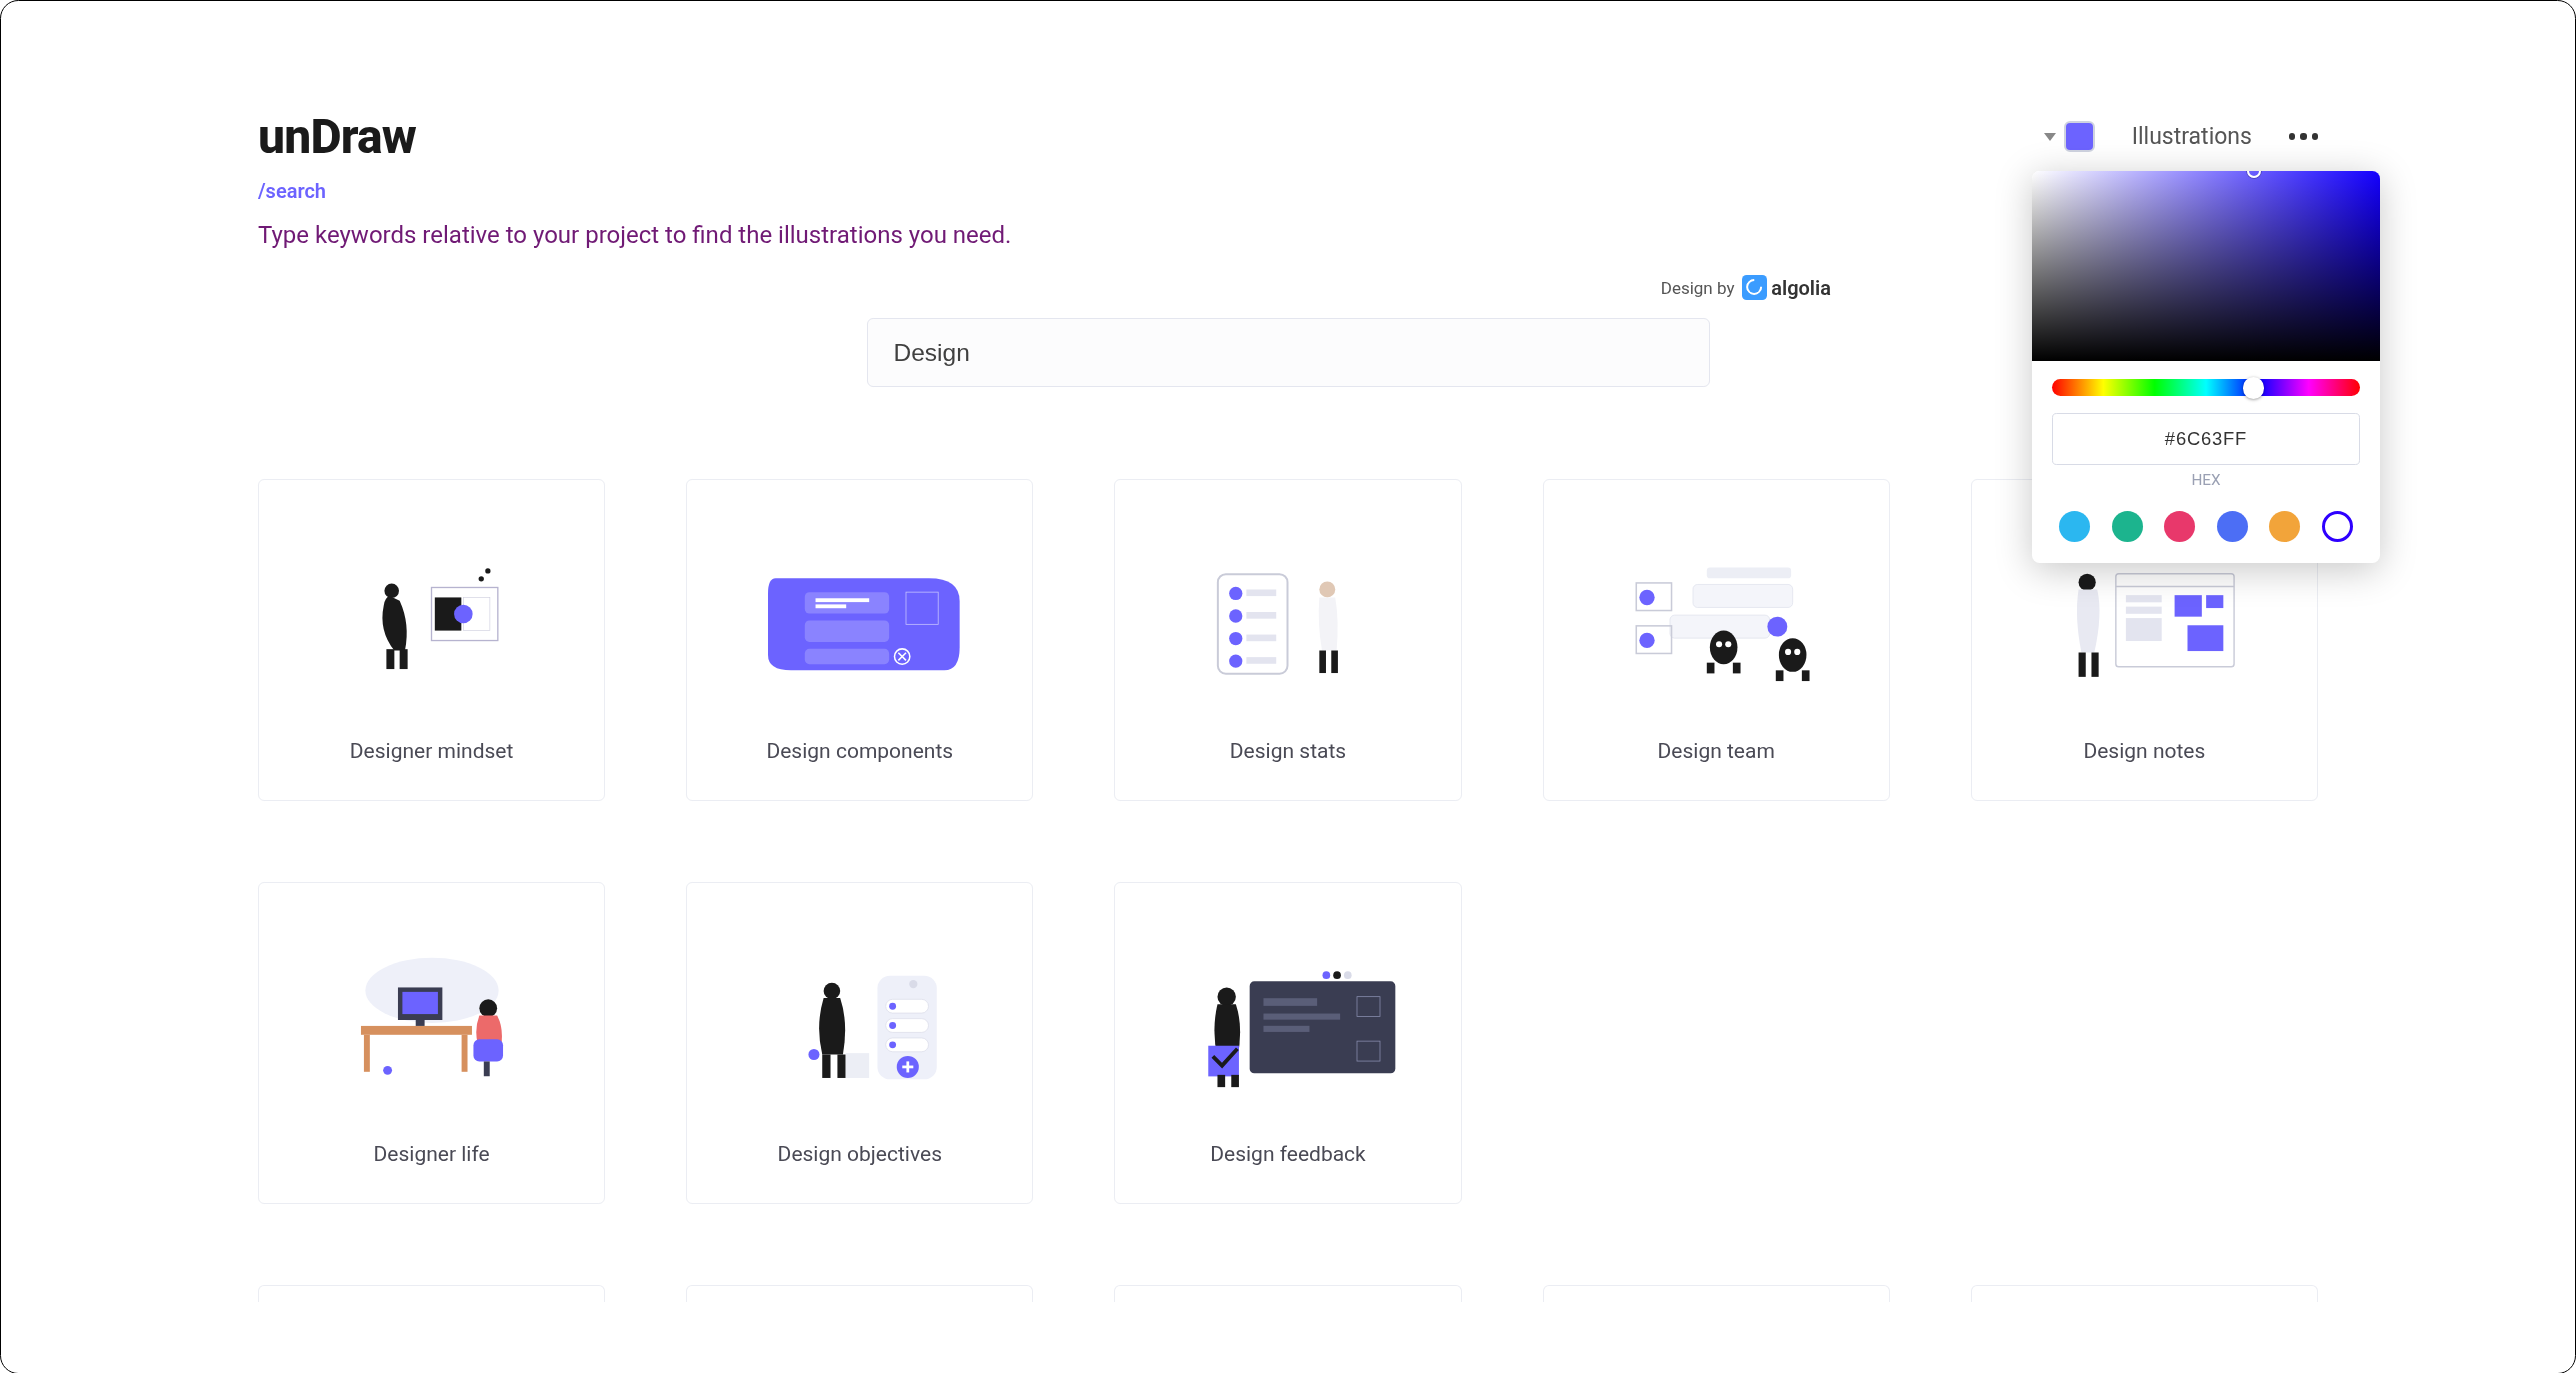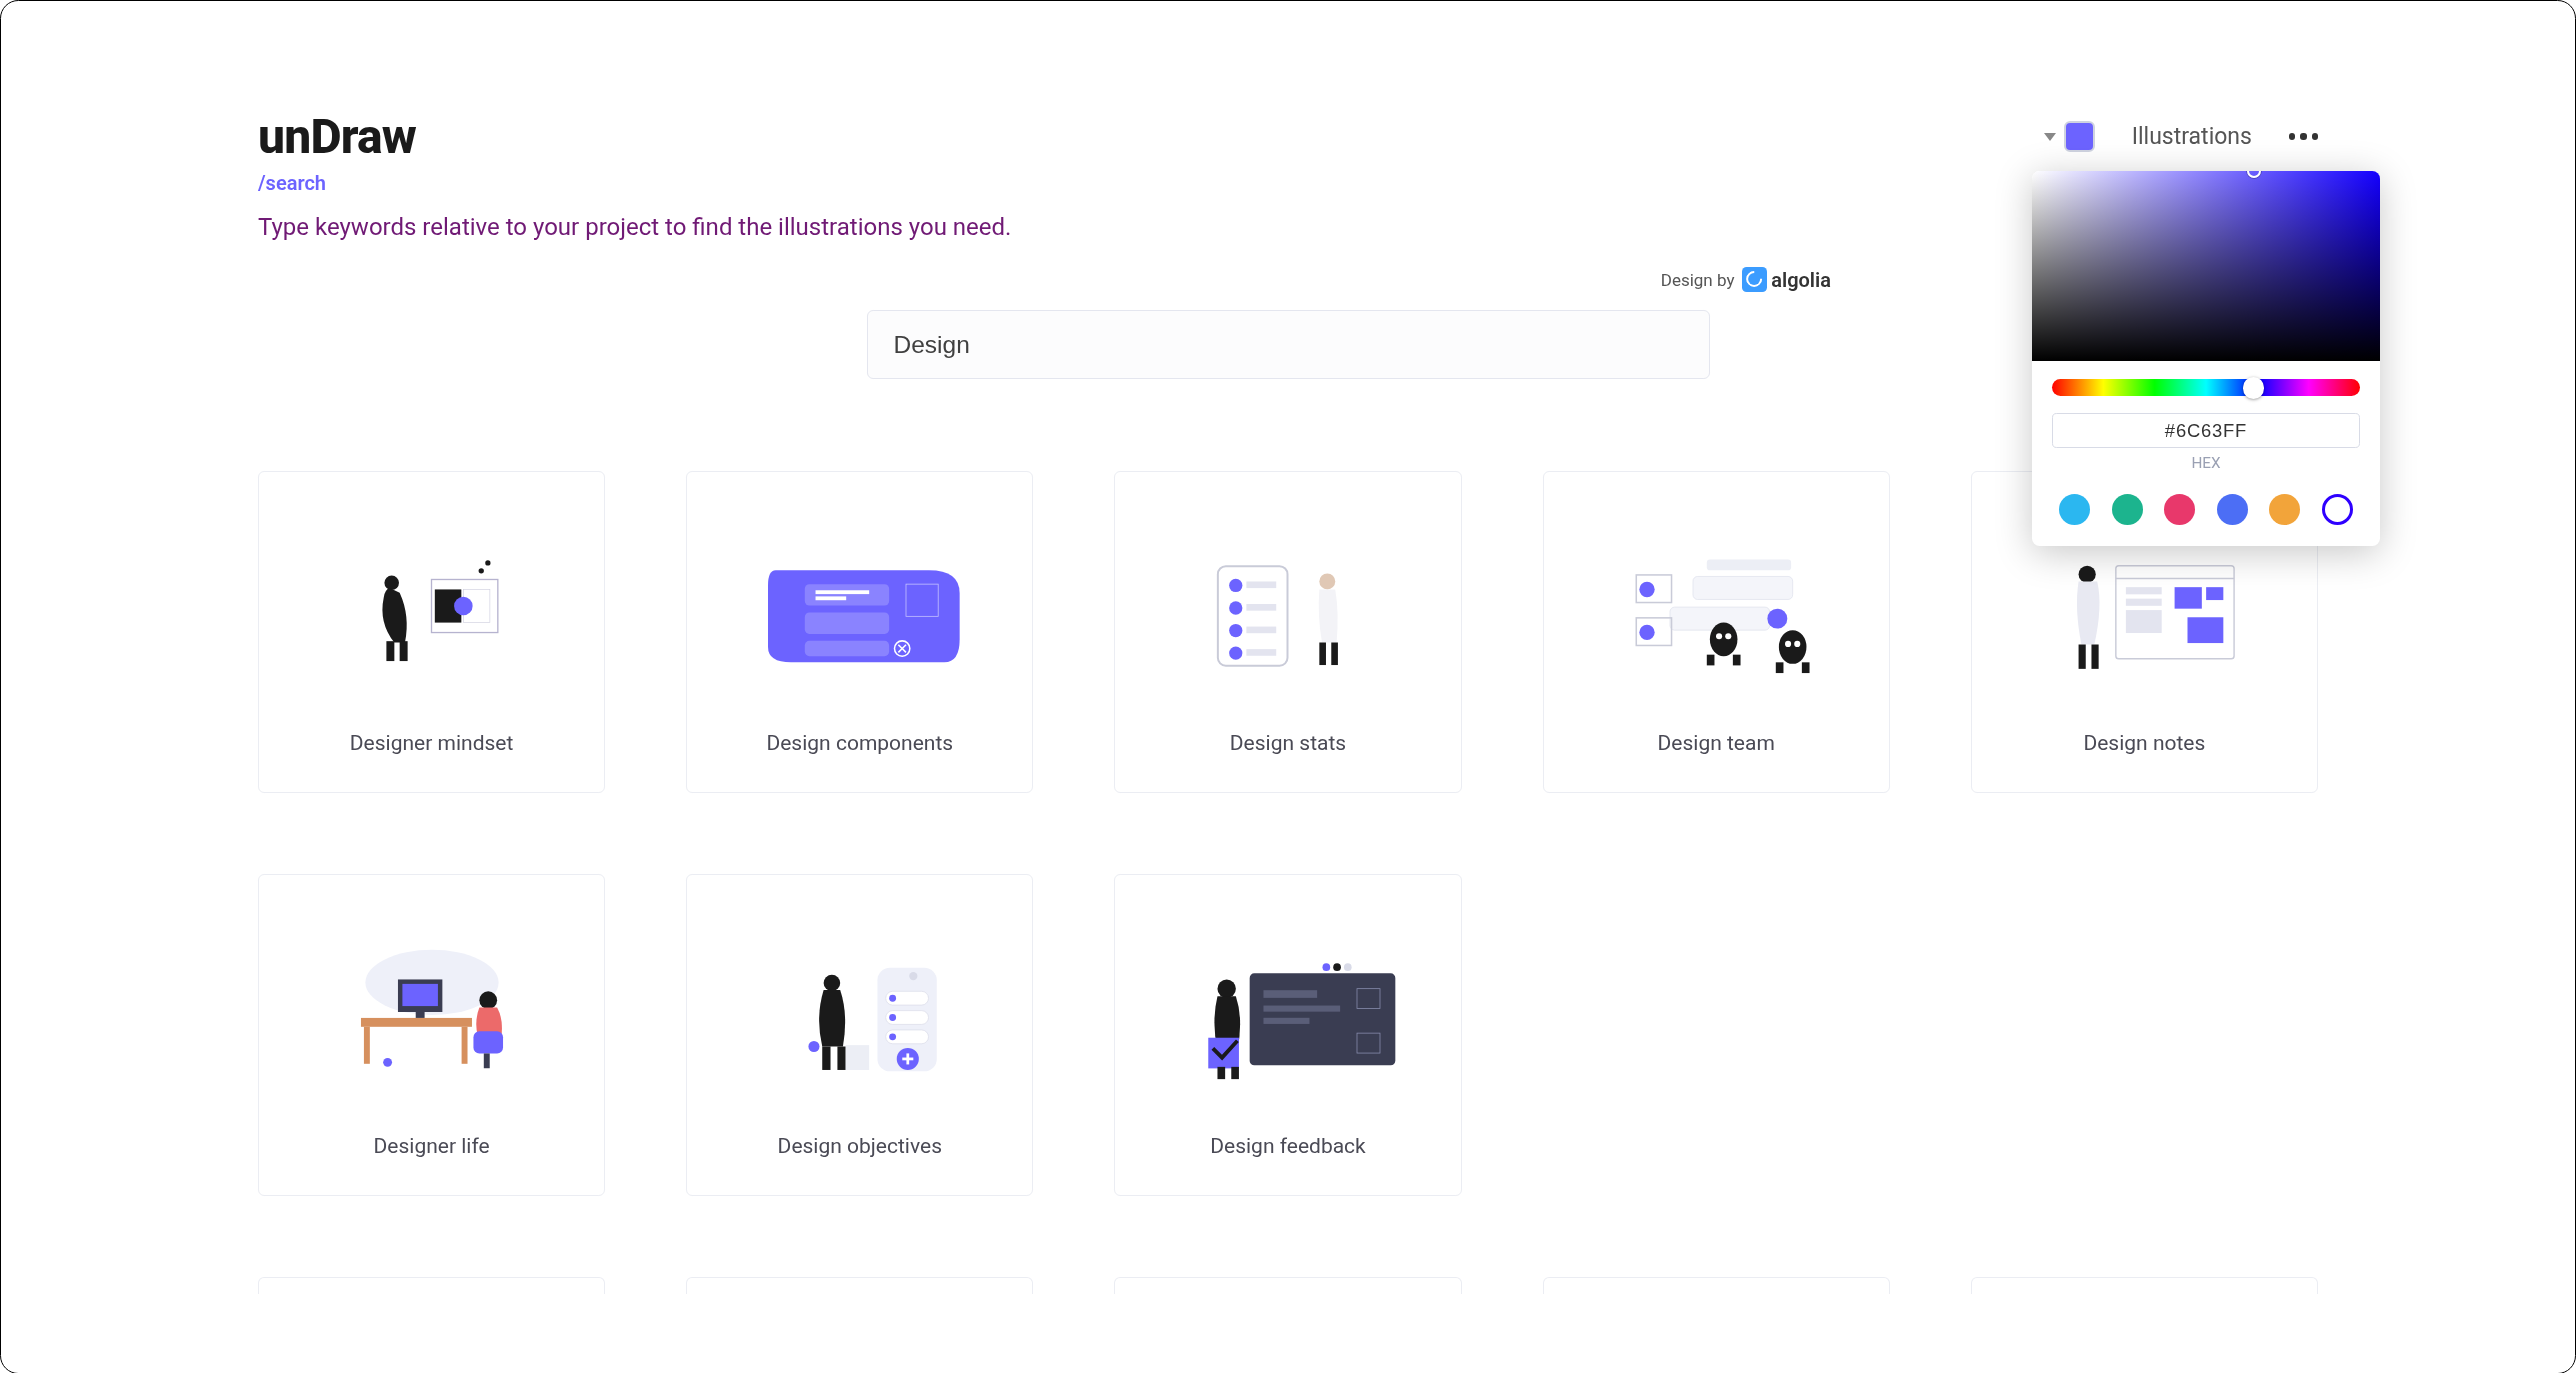--- a/index.html
+++ b/index.html
@@ -20,21 +20,21 @@
   overflow: hidden;
 }
 .content {
   padding: 107px 257px 0 257px;
   position: relative;
 }
 .header-row {
   display: flex;
   justify-content: space-between;
   align-items: center;
-  margin-bottom: 6px;
+  margin-bottom: 14px;
 }
 .logo {
   font-size: 48px;
   font-weight: 800;
   letter-spacing: -0.8px;
   color: #1a1a1a;
 }
 .nav {
   display: flex;
   align-items: center;
@@ -204,21 +204,21 @@
   width: 21.5px; height: 21.5px;
   background: #fff;
   border-radius: 50%;
   box-shadow: 0 0.8px 3.1px rgba(0,0,0,0.4);
 }
 .hex-row {
   margin: 17px 20px 6.1px 20px;
 }
 .hex-input {
   width: 100%;
-  height: 35px;
+  height: 52px;
   border: 1.5px solid #d8dbe6;
   border-radius: 4.6px;
   text-align: center;
   font-size: 18.4px;
   letter-spacing: 0.8px;
   color: #333;
 }
 .hex-label {
   text-align: center;
   font-size: 15.3px;

